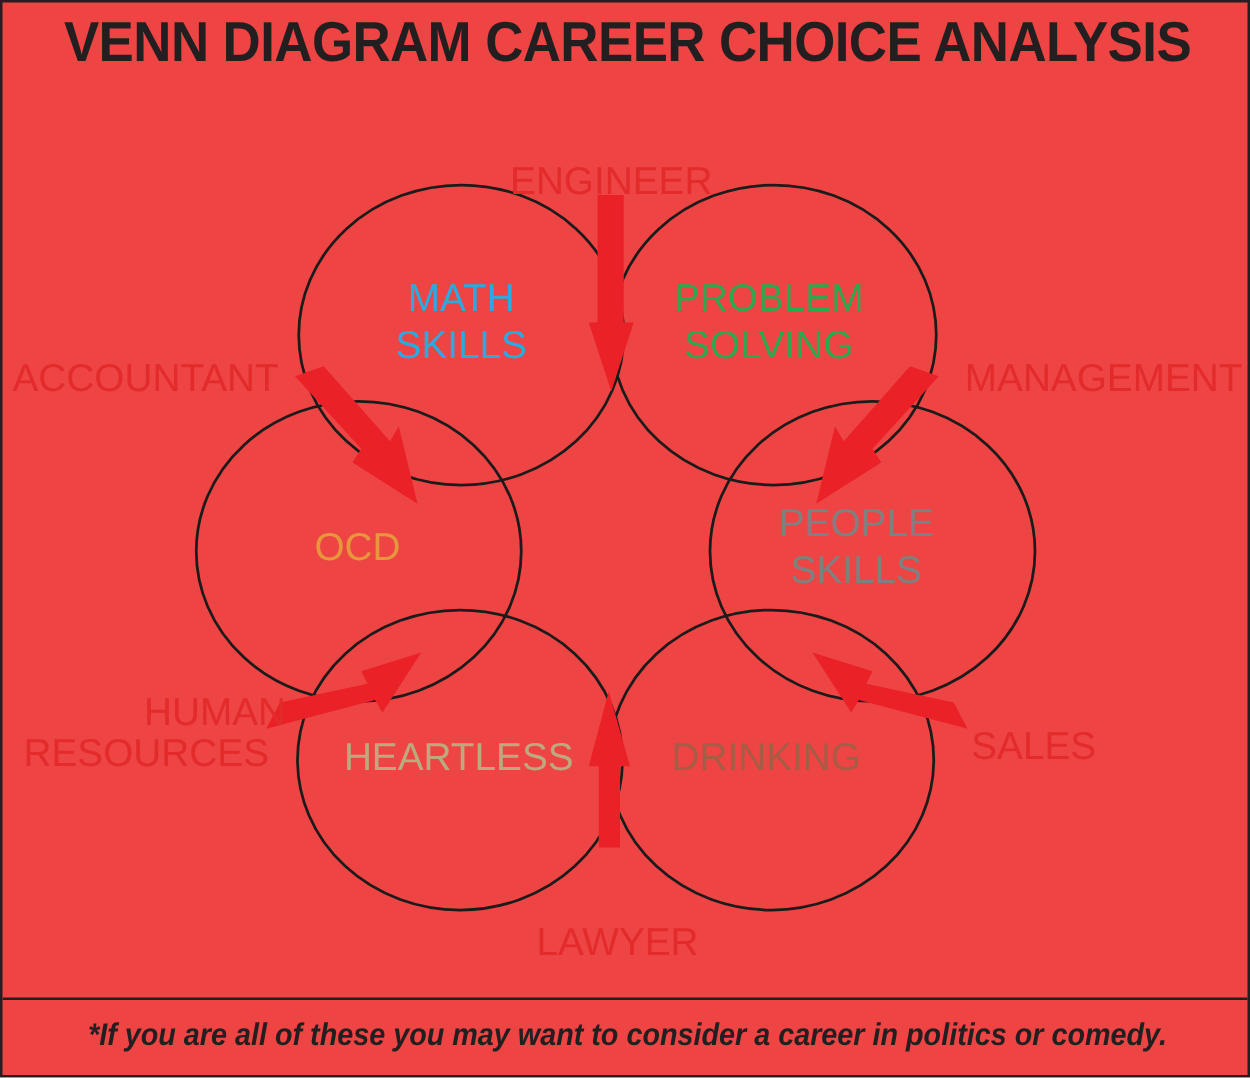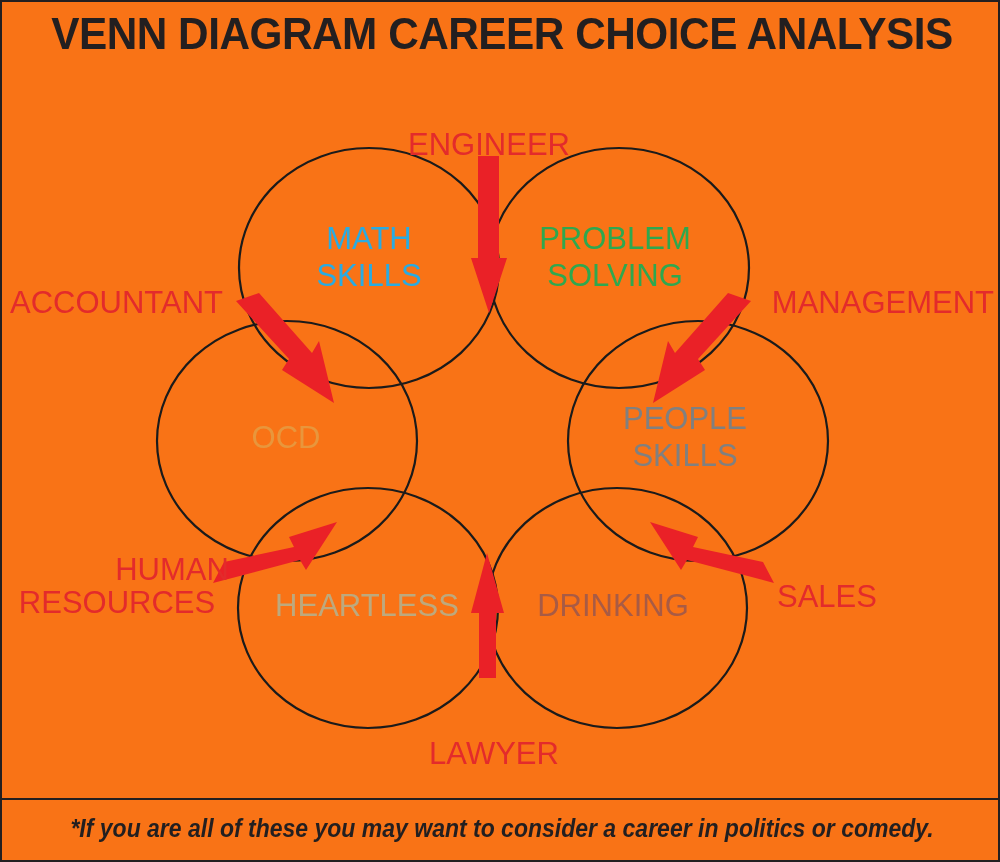--- a/index.html
+++ b/index.html
@@ -4,21 +4,21 @@
 <style>
   html, body {
     margin: 0;
     padding: 0;
     background: #ffffff;
   }
   #page {
     position: relative;
     width: 1000px;
     height: 862px;
-    background: #f97316;
+    background: #ef4444;
     border: 2px solid #231f20;
     box-sizing: border-box;
     overflow: hidden;
     font-family: "Liberation Sans", sans-serif;
   }
 
   
   #title {
     position: absolute;
     left: 0;

